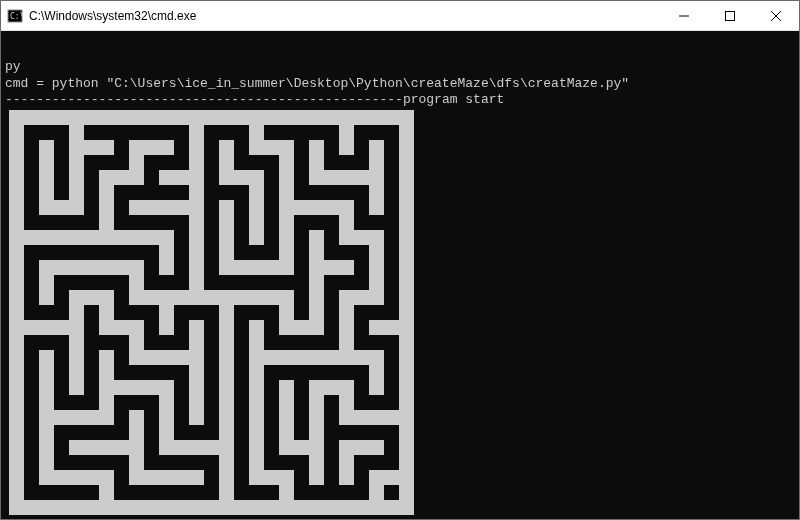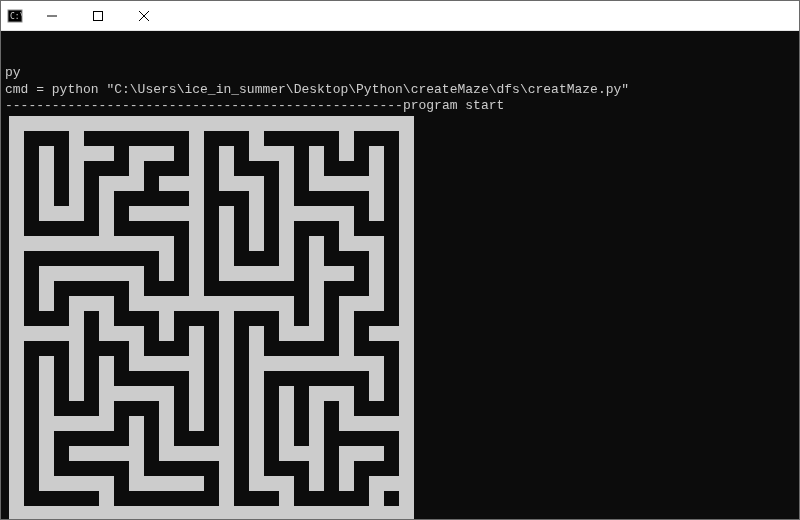--- a/index.html
+++ b/index.html
@@ -55,21 +55,21 @@
       color: #222;
     }
     .win-btn svg { display: block; }
     .console {
       flex: 1;
       background: #0c0c0c;
       color: #cccccc;
       font-family: Consolas, 'Courier New', monospace;
       font-size: 13px;
       line-height: 1.25;
-      padding: 18px 4px;
+      padding: 12px 4px;
       overflow: hidden;
       white-space: pre;
       position: relative;
     }
     .console-line { white-space: pre; }
     .maze {
       display: grid;
       grid-template-columns: repeat(27, 15px);
       grid-auto-rows: 15px;
       margin-top: 2px;
@@ -90,20 +90,21 @@
 <body>
 
 <div class="window">
   <div class="titlebar">
     <span class="app-icon">
       <svg width="16" height="16" viewBox="0 0 16 16">
         <rect x="1" y="2" width="14" height="12" fill="#000" stroke="#888" stroke-width="1"></rect>
         <text x="3" y="11" font-size="8" fill="#ccc" font-family="monospace">C:\</text>
       </svg>
     </span>
+    <span class="title-text">C:\Windows\system32\cmd.exe</span>
     <div class="win-controls">
       <div class="win-btn">
         <svg width="10" height="10" viewBox="0 0 10 10">
             <line x1="0" y1="5" x2="10" y2="5" stroke="#000" stroke-width="1"></line>
           </svg>
       </div>
       <div class="win-btn">
         <svg width="10" height="10" viewBox="0 0 10 10">
             <rect x="0.5" y="0.5" width="9" height="9" fill="none" stroke="#000" stroke-width="1"></rect>
           </svg>

